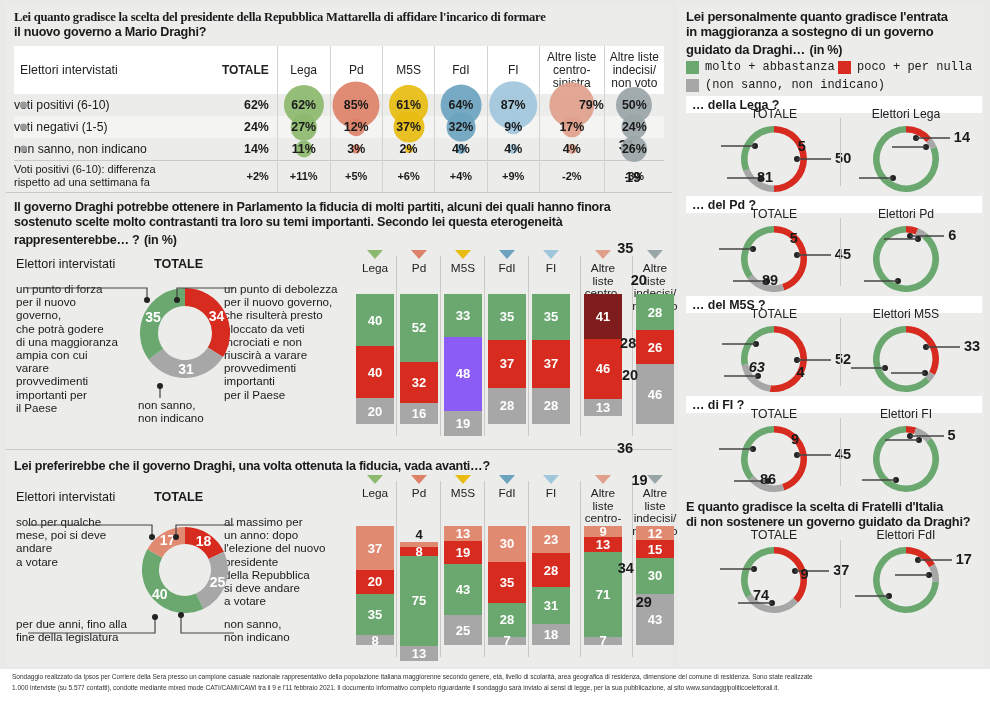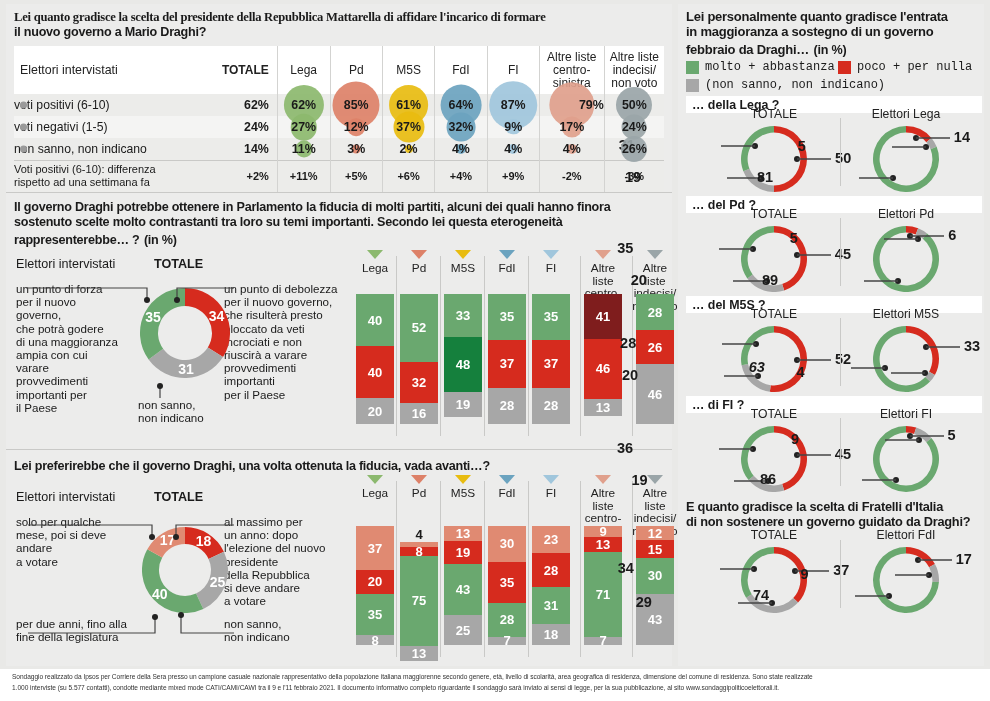--- a/index.html
+++ b/index.html
@@ -243,21 +243,21 @@
           <div class="seg" style="height: 41.6px; background: rgb(214, 43, 30);">32</div>
           <div class="seg" style="height: 20.8px; background: rgb(167, 167, 167);">16</div>
         </div>
         <div class="vr" style="left: 84px; top: 6px; height: 180px;"></div>
         <div class="phead" style="left: 84px; top: 0px; width: 46px;">
           <div class="tri" style="border-top-color: rgb(232, 188, 16);"></div>
           <div>M5S</div>
         </div>
         <div class="stack" style="left: 88px; top: 44px; width: 38px;">
           <div class="seg" style="height: 42.9px; background: rgb(106, 168, 111);">33</div>
-          <div class="seg" style="height: 55px; background: #15803d;">48</div>
+          <div class="seg" style="height: 74px; background: #8b5cf6;">48</div>
           <div class="seg" style="height: 24.7px; background: rgb(167, 167, 167);">19</div>
         </div>
         <div class="vr" style="left: 128px; top: 6px; height: 180px;"></div>
         <div class="phead" style="left: 128px; top: 0px; width: 46px;">
           <div class="tri" style="border-top-color: rgb(107, 163, 191);"></div>
           <div>FdI</div>
         </div>
         <div class="stack" style="left: 132px; top: 44px; width: 38px;">
           <div class="seg" style="height: 45.5px; background: rgb(106, 168, 111);">35</div>
           <div class="seg" style="height: 48.1px; background: rgb(214, 43, 30);">37</div>
@@ -434,21 +434,21 @@
         </div>
       </div>
   </div>
 
   <div class="panel" style="left:678px;top:4px;width:306px;height:662px;background:#ececeb;"></div>
 
   <div style="position:absolute;left:678px;top:4px;width:306px;height:662px;">
     <div class="qtitle" style="position:absolute;left:8px;top:6px;width:296px;font-size:13px;">Lei personalmente quanto gradisce l'entrata</div>
     <div class="qtitle" style="position:absolute;left:8px;top:21px;width:296px;font-size:13px;">in maggioranza a sostegno di un governo</div>
     <div style="position:absolute;left:8px;top:36px;">
-      <span class="qtitle" style="font-size:13px;">febbraio da Draghi…</span>
+      <span class="qtitle" style="font-size:13px;">guidato da Draghi…</span>
       <span class="qtitle pct">(in %)</span>
     </div>
 
     <div id="s4-legend" style="position:absolute;left:8px;top:56px;width:296px;height:34px;">
         <div class="legitem" style="left: 0px; top: 0px;">
           <span class="legsw" style="background: rgb(106, 168, 111);"></span>
           <span>molto + abbastanza</span>
         </div>
         <div class="legitem" style="left: 152px; top: 0px;">
           <span class="legsw" style="background: rgb(214, 43, 30);"></span>

